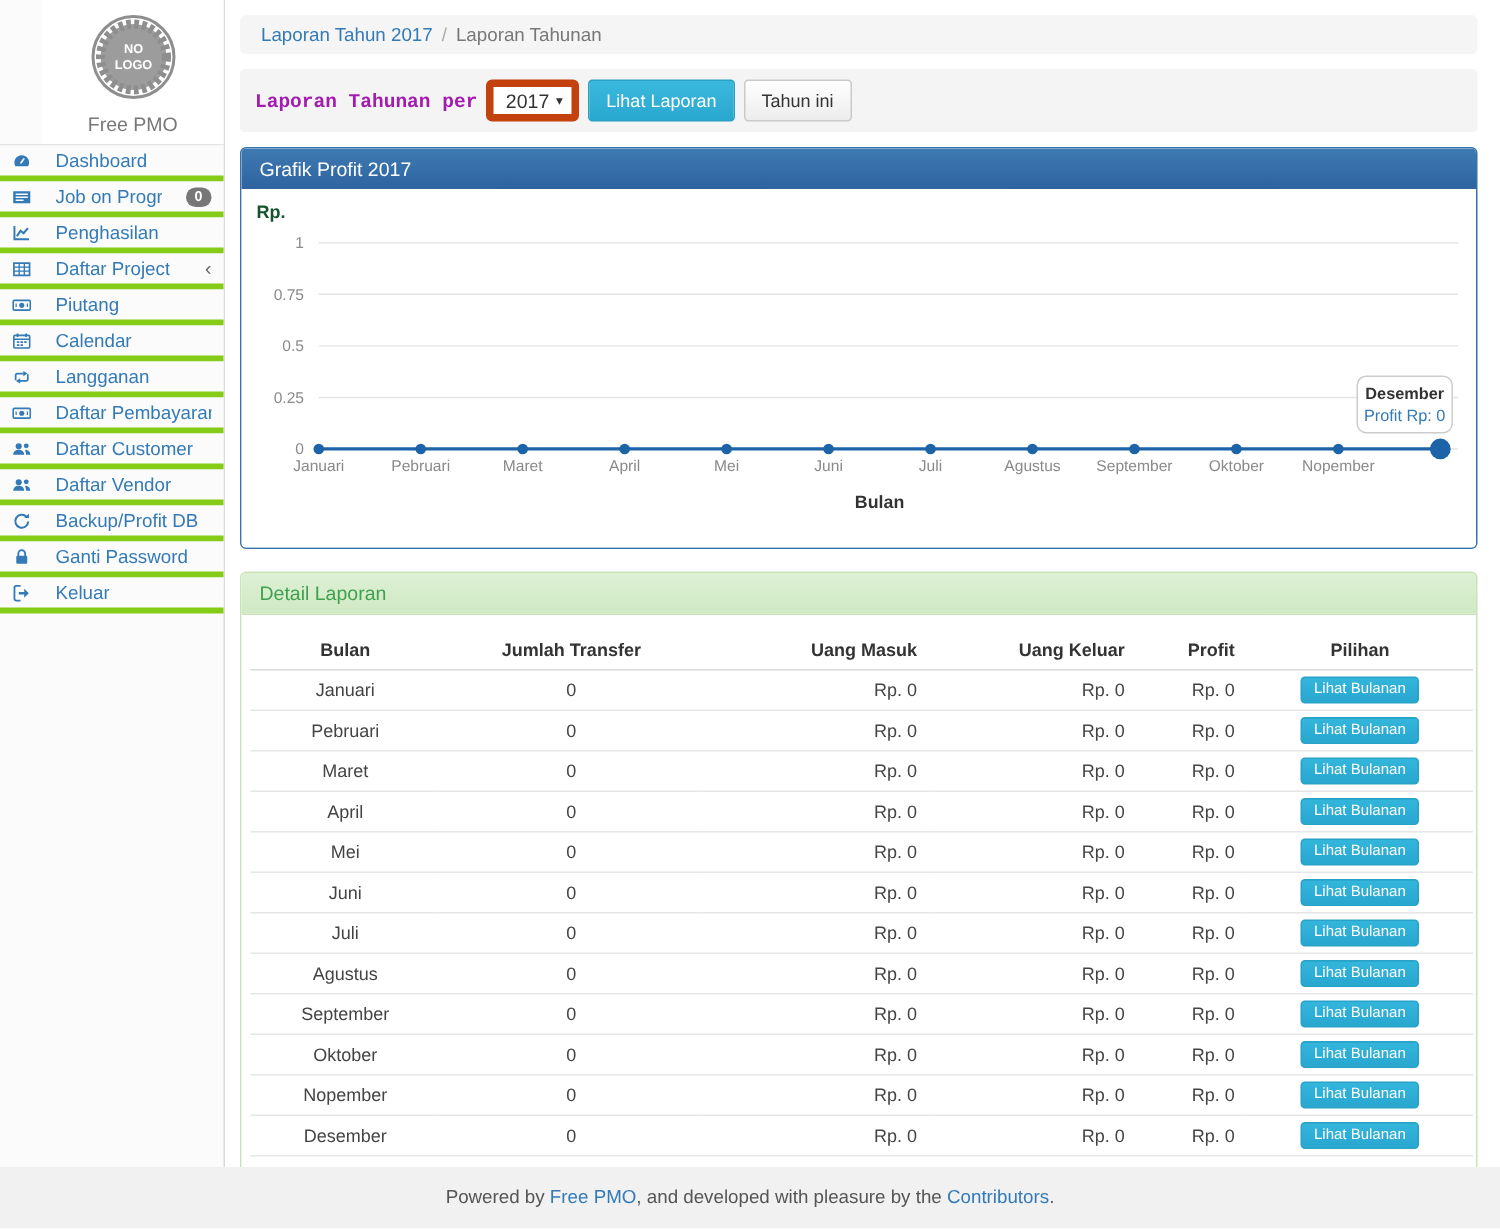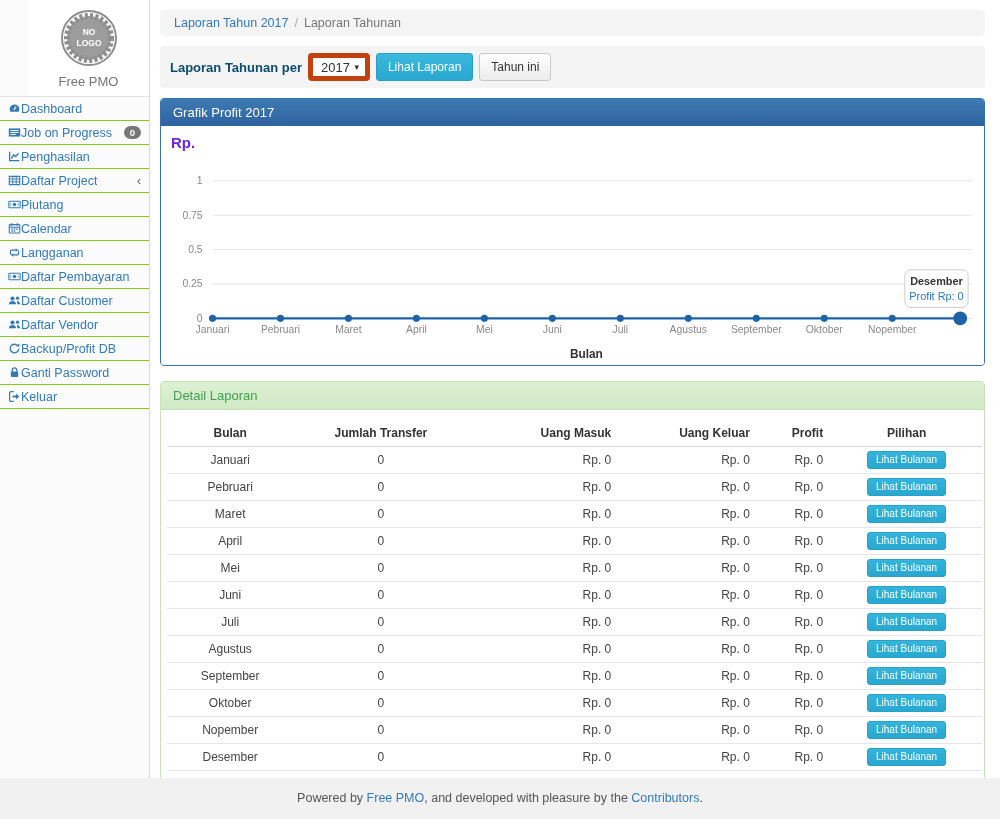--- a/index.html
+++ b/index.html
@@ -6,60 +6,60 @@
   html,body { width:1000px; height:819px; overflow:hidden; background:#fff;
     font-family:"Liberation Sans", sans-serif; }
   .page { width:1000px; height:819px; display:flex; flex-direction:column; }
   .main-wrap { display:flex; height:778px; }
 
   
   .sidebar { width:150px; background:#fbfbfb; border-right:1px solid #d9d9d9; flex:none; }
   .logo-area { height:96px; text-align:center; padding-top:8px; background:#fff;margin-left:28px; }
   .brand { font-size:13px; color:#777; margin-top:2px; }
   .side-menu { border-top:1px solid #e4e4e4; }
-  .side-item { display:flex; align-items:center; gap:0; padding:4px 8px;
-    height:24px; border-bottom:1px solid #84cc16; color:#337ab7; font-size:12.5px;
+  .side-item { display:flex; align-items:center; gap:16px; padding:4px 8px;
+    height:24px; border-bottom:4px solid #84cc16; color:#337ab7; font-size:12.5px;
     cursor:pointer; background:#fbfbfb; }
   .side-item .icn { width:13px; height:13px; flex:none; display:inline-flex; }
   .side-item .lbl { white-space:nowrap; overflow:hidden; }
   .side-badge { margin-left:auto; background:#777; color:#fff; border-radius:10px;
     font-size:9.5px; font-weight:bold; padding:1px 6px; line-height:11px; }
   .side-chev { margin-left:auto; color:#666; font-size:13px; line-height:10px; }
 
   
   .content { flex:1; padding:10px 15px 0 10px; background:#fff; overflow:hidden; }
   .breadcrumb { background:#f5f5f5; border-radius:4px; padding:6px 14px; font-size:12.5px;
     margin-bottom:10px; color:#777; }
   .breadcrumb a { color:#337ab7; text-decoration:none; }
   .bc-sep { color:#aaa; margin:0 6px; }
 
   .toolbar { background:#f4f4f4; border-radius:3px; padding:6px 10px; margin-bottom:10px;
     display:flex; align-items:center; height:42px; }
-  .toolbar-label { color:#0c4a6e; font-weight:bold; font-size:13px; margin-right:6px; }
+  .toolbar-label { color:#a21caf; font-weight:bold; font-size:13px; margin-right:6px;font-family:Liberation Mono, monospace; }
   .year-select { display:inline-flex; align-items:center; justify-content:space-between;
     width:62px; height:28px; background:#fff; border:5px solid #c2410c; border-radius:4px;
     padding:0 6px 0 8px; font-size:13px; color:#333; margin-right:6px; cursor:pointer; }
   .year-select .caret { font-size:9px; color:#333; }
   .btn { display:inline-block; border-radius:3px; font-size:12px; padding:5px 11px;
     cursor:pointer; line-height:16px; }
   .btn-info { background:linear-gradient(#3bb8dd,#29a8d0); border:1px solid #28a0c6; color:#fff; }
   .btn-default { background:linear-gradient(#fff,#ececec); border:1px solid #c9c9c9; color:#333; margin-left:6px; }
 
   
   .panel { border-radius:4px; overflow:hidden; }
   .panel-blue { border:1px solid #3672ab; margin-bottom:15px; }
   .panel-blue > .panel-heading { background:linear-gradient(#3e7ab2,#2e63a0); color:#fff;
     font-size:13px; padding:6px 12px; }
   .panel-green { border:1px solid #c9e2b8; }
   .panel-green > .panel-heading { background:linear-gradient(#ddf0d4,#d0e9c4); color:#3fa14f;
     font-size:13px; padding:6px 12px; border-bottom:1px solid #c9e2b8; }
 
   
   .chart-body { padding:6px 4px 6px 8px; height:239px; background:#fff; }
-  .y-title { font-size:15px; font-weight:bold; color:#6d28d9; margin:2px 0 16px 2px; }
+  .y-title { font-size:12px; font-weight:bold; color:#14532d; margin:2px 0 0 2px; }
   #chart svg { display:block; width:100%; height:auto; }
 
   
   .table-body { padding:10px 2px 14px 6px; background:#fff; }
   table.report { width:100%; border-collapse:collapse; font-size:12px; color:#444; }
   table.report th { font-weight:bold; color:#333; padding:6px 8px; border-bottom:1px solid #d8d8d8; }
   table.report td { padding:4px 8px; border-top:1px solid #e6e6e6; height:24px; }
   table.report tr:first-child td { border-top:none; }
   .col-c { text-align:center; } .col-r { text-align:right; }
   .btn-mini { display:inline-block; background:linear-gradient(#34b5dc,#28a7cf);

